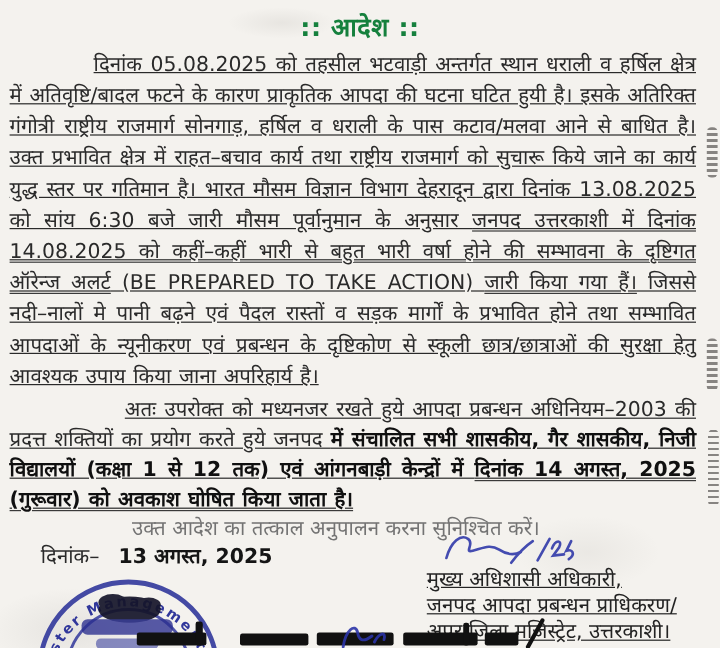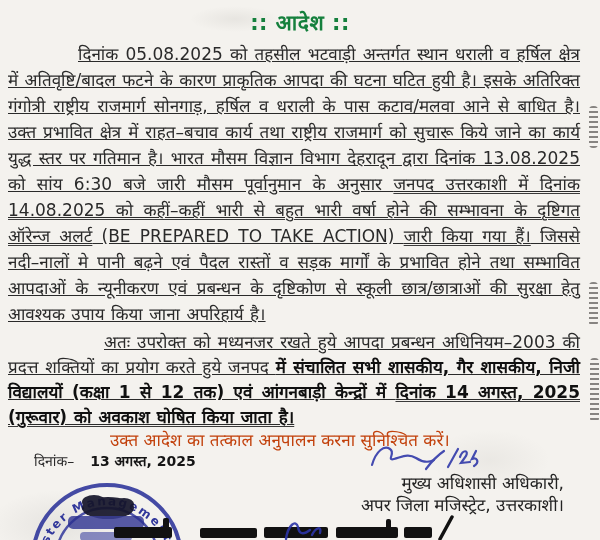--- a/index.html
+++ b/index.html
@@ -29,30 +29,30 @@
     color:#2a2a2a;
     word-spacing:1px;
     text-decoration:underline;
   }
   .para1{top:41px;text-indent:70px;}
   .para2{top:330px;text-indent:96px;line-height:25px;}
   .para span.b{font-weight:bold;color:#101010;}
   .para span.u{text-decoration:underline;text-underline-offset:3px;text-decoration-thickness:1.4px;text-decoration-color:#3a3a3a;}
   .compliance{
     position:absolute;left:8px;top:428px;width:572px;margin:0;
-    font-size:17px;color:#c2410c;text-indent:102px;
+    font-size:17px;color:#737373;text-indent:102px;
   }
   .dateline{
     position:absolute;left:34px;top:451px;
-    font-size:14px;color:#2a2a2a;
+    font-size:17px;color:#2a2a2a;
   }
   .dateline .val{font-weight:bold;color:#151515;margin-left:16px;}
   .sigblock{
     position:absolute;right:36px;top:472px;
-    text-align:right;font-size:17px;line-height:22px;color:#232323;
+    text-align:left;font-size:17px;line-height:22px;color:#232323;text-decoration:underline;
   }
   .sig-scrawl{position:absolute;left:368px;top:441px;}
   .stamp{position:absolute;left:28px;top:480px;}
   .bottom-strip{position:absolute;left:0;top:513px;}
   .smudge{
     position:absolute;width:9px;border-radius:4px;
     background:repeating-linear-gradient(180deg,rgba(45,42,40,.55) 0 2px,rgba(45,42,40,0) 2px 5px);
     filter:blur(.4px);
   }
   .smudge.s1{left:589px;top:106px;height:42px;}
@@ -85,20 +85,21 @@
       <path d="M4,24 C8,10 16,4 22,8 C28,12 18,20 26,18 C34,16 40,12 48,17 C54,21 60,22 66,19"></path>
       <path d="M58,28 C64,20 70,14 76,10"></path>
       <path d="M80,26 L90,8"></path>
       <path d="M92,16 C95,8 101,9 98,15 L93,22 L102,21"></path>
       <path d="M108,10 L104,18 C109,16 112,21 106,25"></path>
     </g>
   </svg>
 
   <div class="sigblock">
     <div>मुख्य अधिशासी अधिकारी,</div>
+    <div>जनपद आपदा प्रबन्धन प्राधिकरण/</div>
     <div>अपर जिला मजिस्ट्रेट, उत्तरकाशी।</div>
   </div>
 
   <svg class="stamp" width="158" height="158" viewBox="0 0 158 158">
     <circle cx="79" cy="79" r="74" fill="none" stroke="#31379b" stroke-width="4" opacity="0.9"></circle>
     <circle cx="79" cy="79" r="51" fill="none" stroke="#31379b" stroke-width="2.5" opacity="0.85"></circle>
     <path id="stampArc" d="M 17,105 A 64,64 0 1 1 141,105" fill="none"></path>
     <text font-size="12" font-weight="bold" fill="#31379b" letter-spacing="2">
       <textPath href="#stampArc" startOffset="4">Disaster Management Au</textPath>
     </text>

